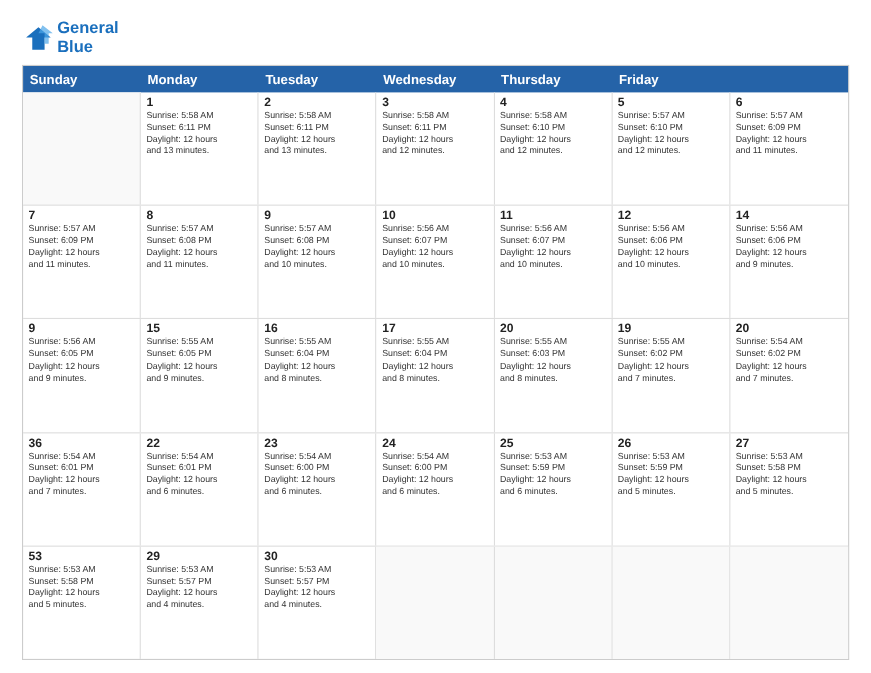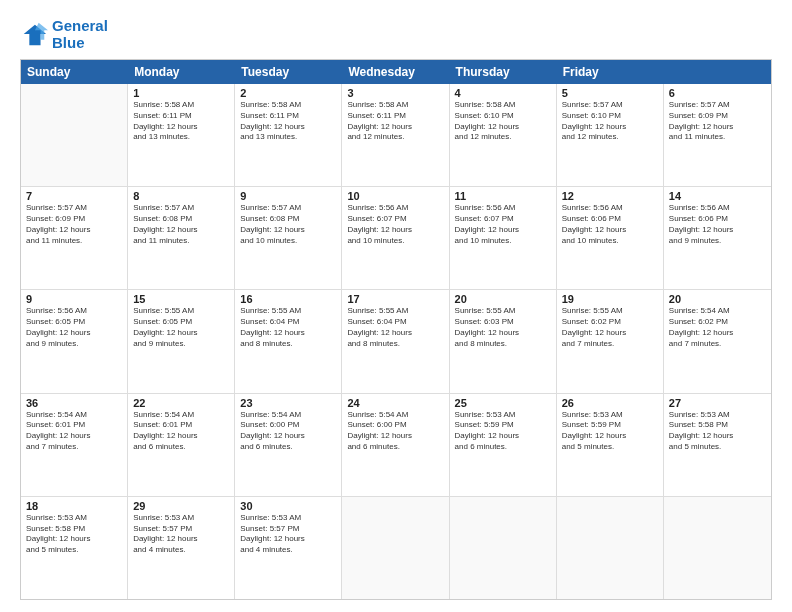--- a/index.html
+++ b/index.html
@@ -340,21 +340,21 @@
           <div class="cal-cell">
             <div class="day-num">27</div>
             <div class="cell-info" style="white-space: pre-line;">Sunrise: 5:53 AM
 Sunset: 5:58 PM
 Daylight: 12 hours
 and 5 minutes.</div>
           </div>
         </div>
         <div class="cal-row">
           <div class="cal-cell">
-            <div class="day-num">18</div>
+            <div class="day-num">53</div>
             <div class="cell-info" style="white-space: pre-line;">Sunrise: 5:53 AM
 Sunset: 5:58 PM
 Daylight: 12 hours
 and 5 minutes.</div>
           </div>
           <div class="cal-cell">
             <div class="day-num">29</div>
             <div class="cell-info" style="white-space: pre-line;">Sunrise: 5:53 AM
 Sunset: 5:57 PM
 Daylight: 12 hours

